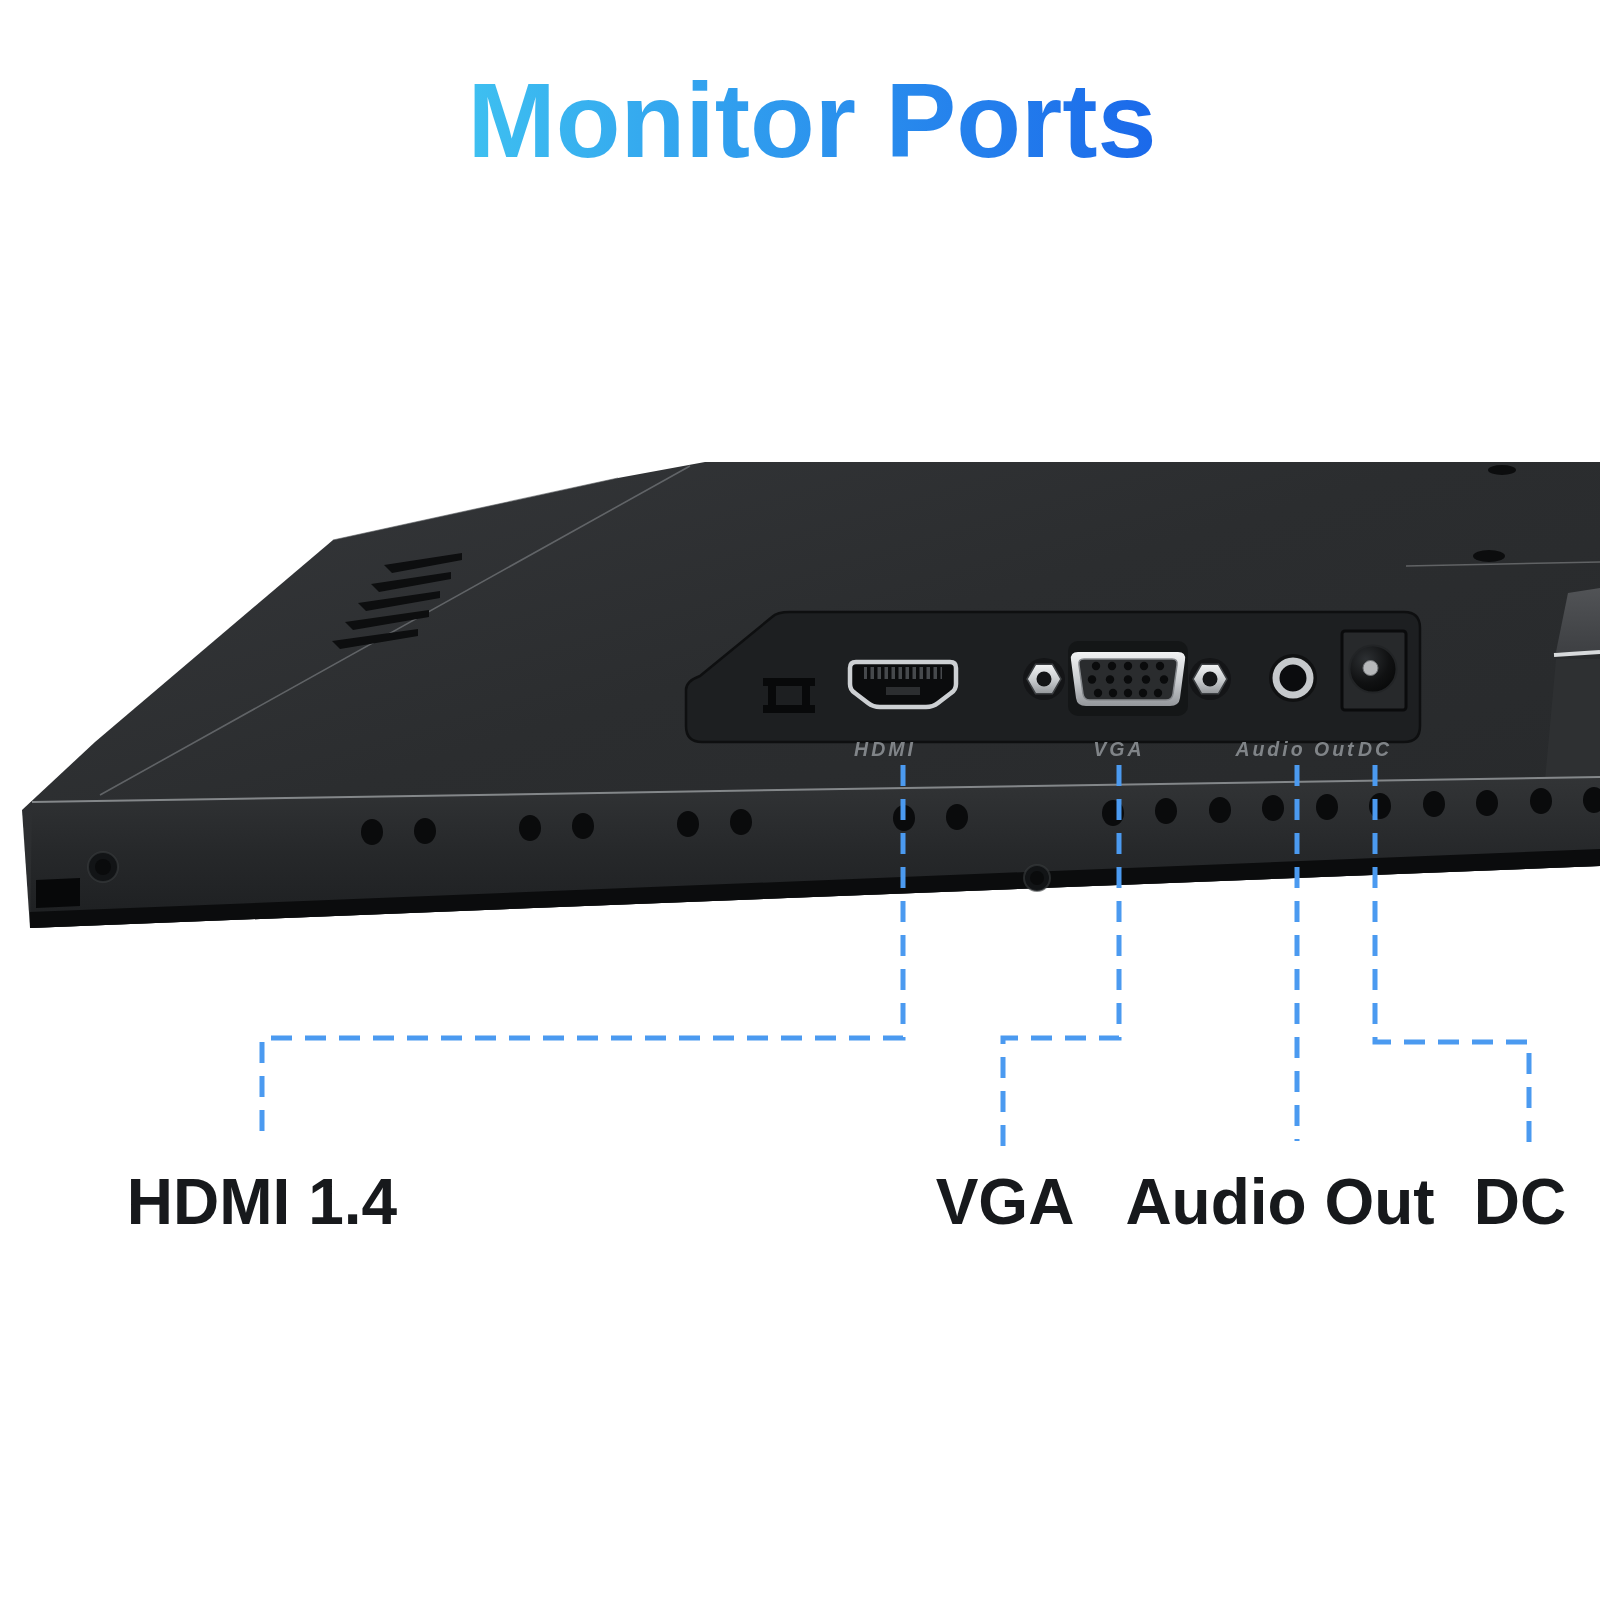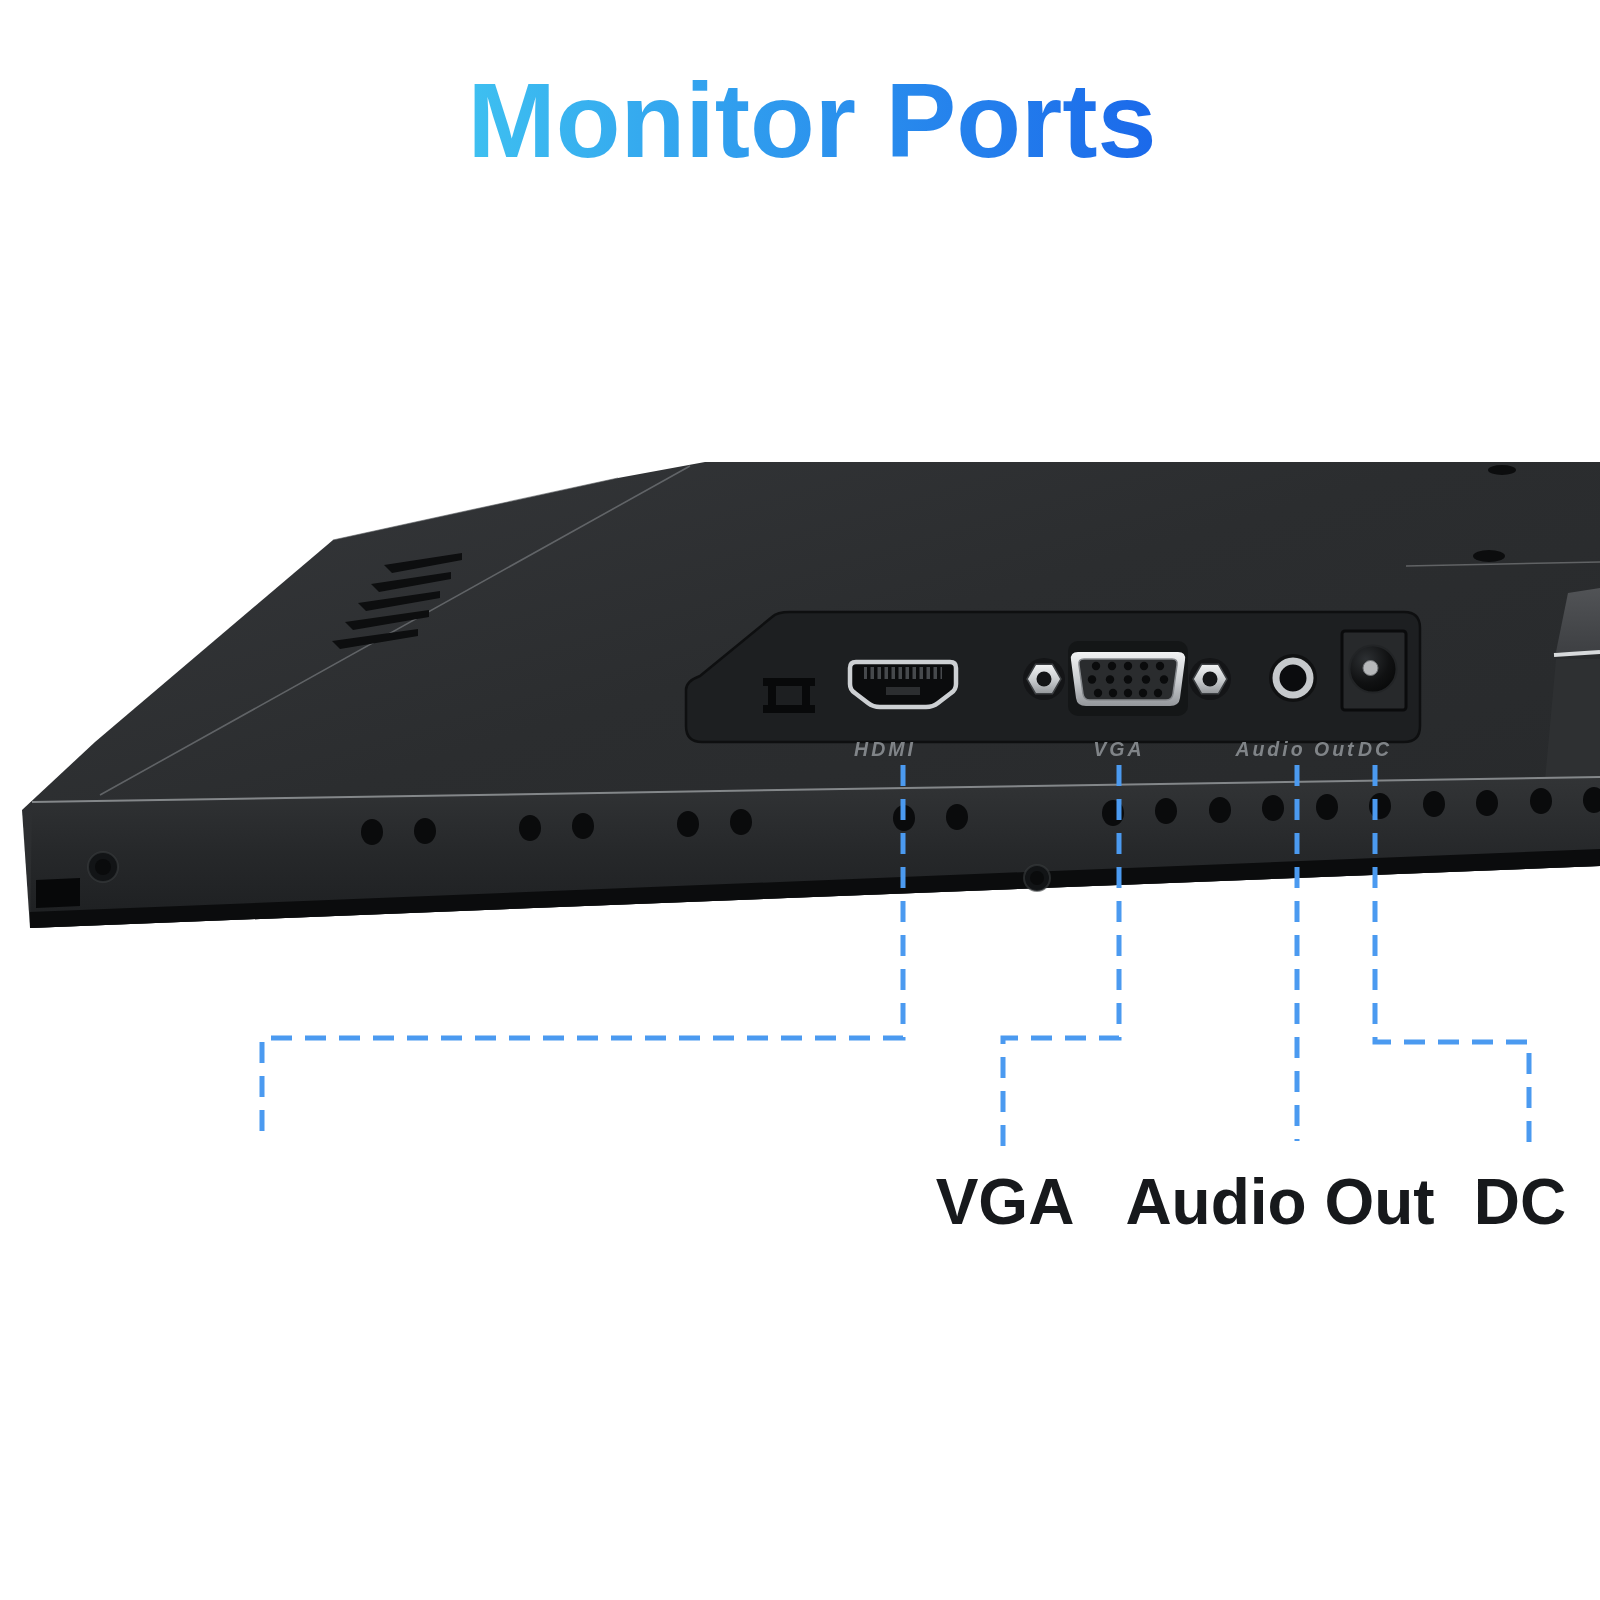--- a/index.html
+++ b/index.html
@@ -184,17 +184,18 @@
     </g>
 
     <g fill="none" stroke="#4B9AF0" stroke-width="5" stroke-dasharray="21 13">
       <path d="M 903,765 V 1038 H 262 V 1143"></path>
       <path d="M 1119,765 V 1038 H 1003 V 1147"></path>
       <path d="M 1297,765 V 1141"></path>
       <path d="M 1375,765 V 1042 H 1529 V 1147"></path>
     </g>
   </svg>
 
+  <div class="callout" style="left:262px;top:1170px;">HDMI 1.4</div>
   <div class="callout" style="left:1005px;top:1170px;">VGA</div>
   <div class="callout" style="left:1280px;top:1170px;">Audio Out</div>
   <div class="callout" style="left:1520px;top:1170px;">DC</div>
 
 </div>
 
 </body></html>

